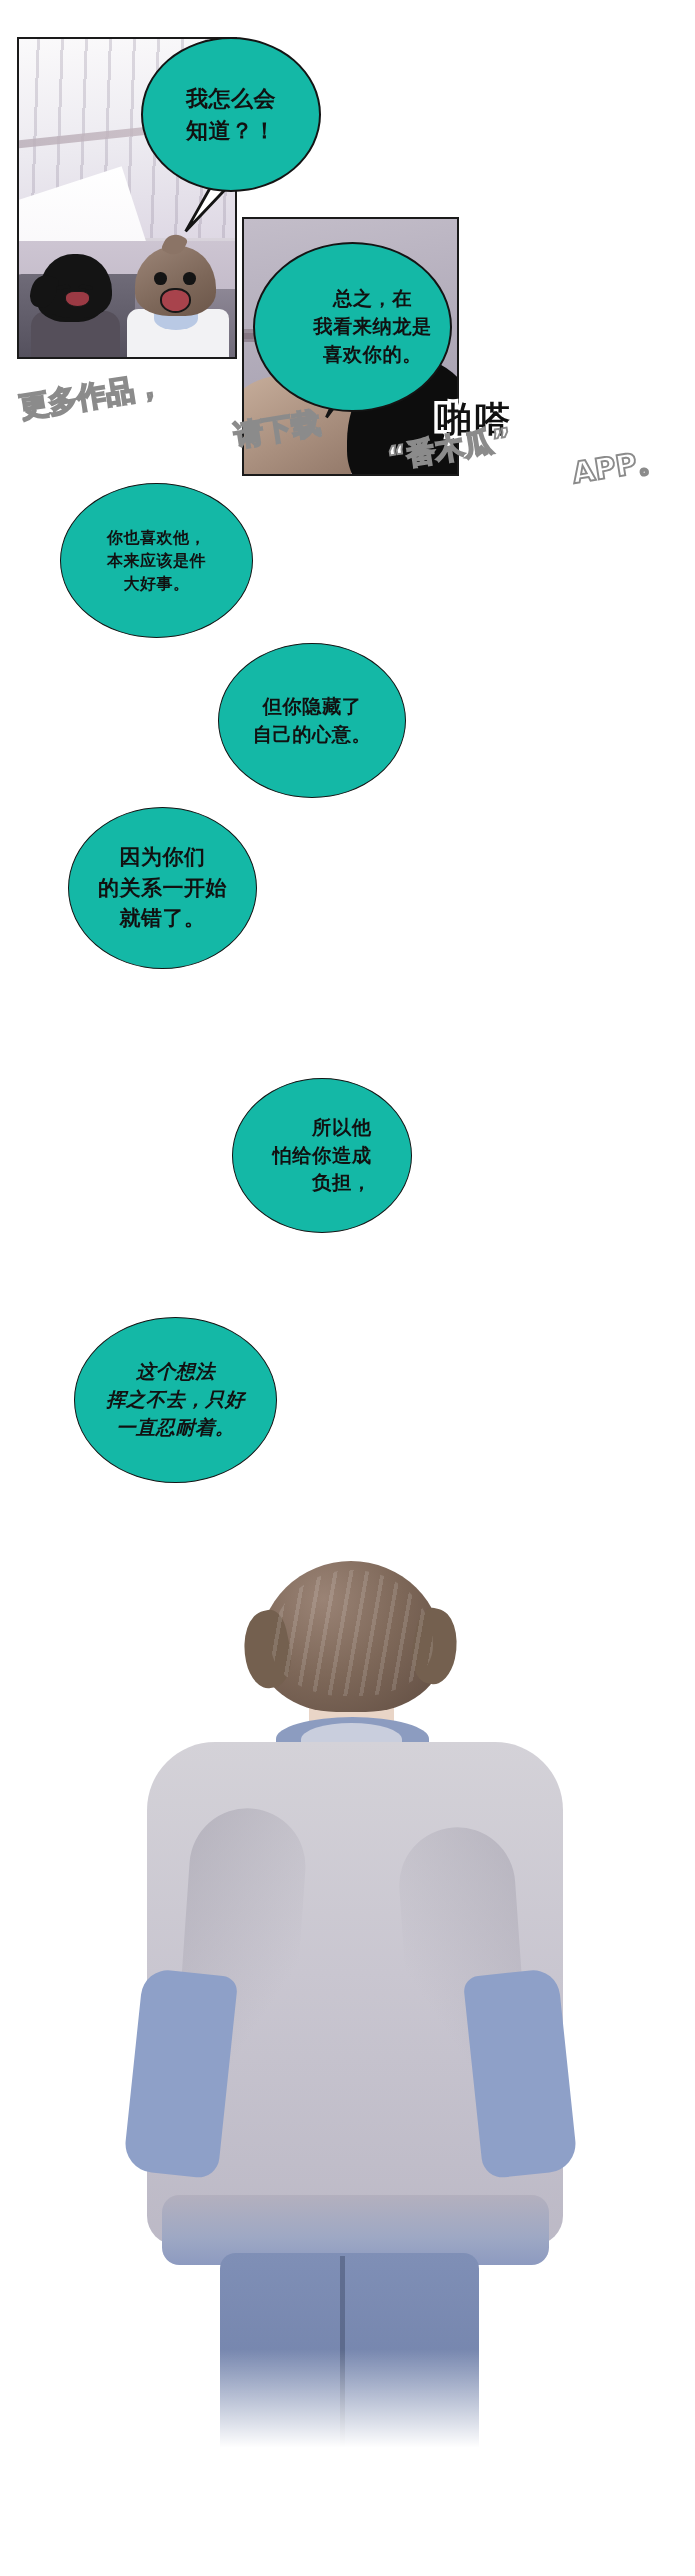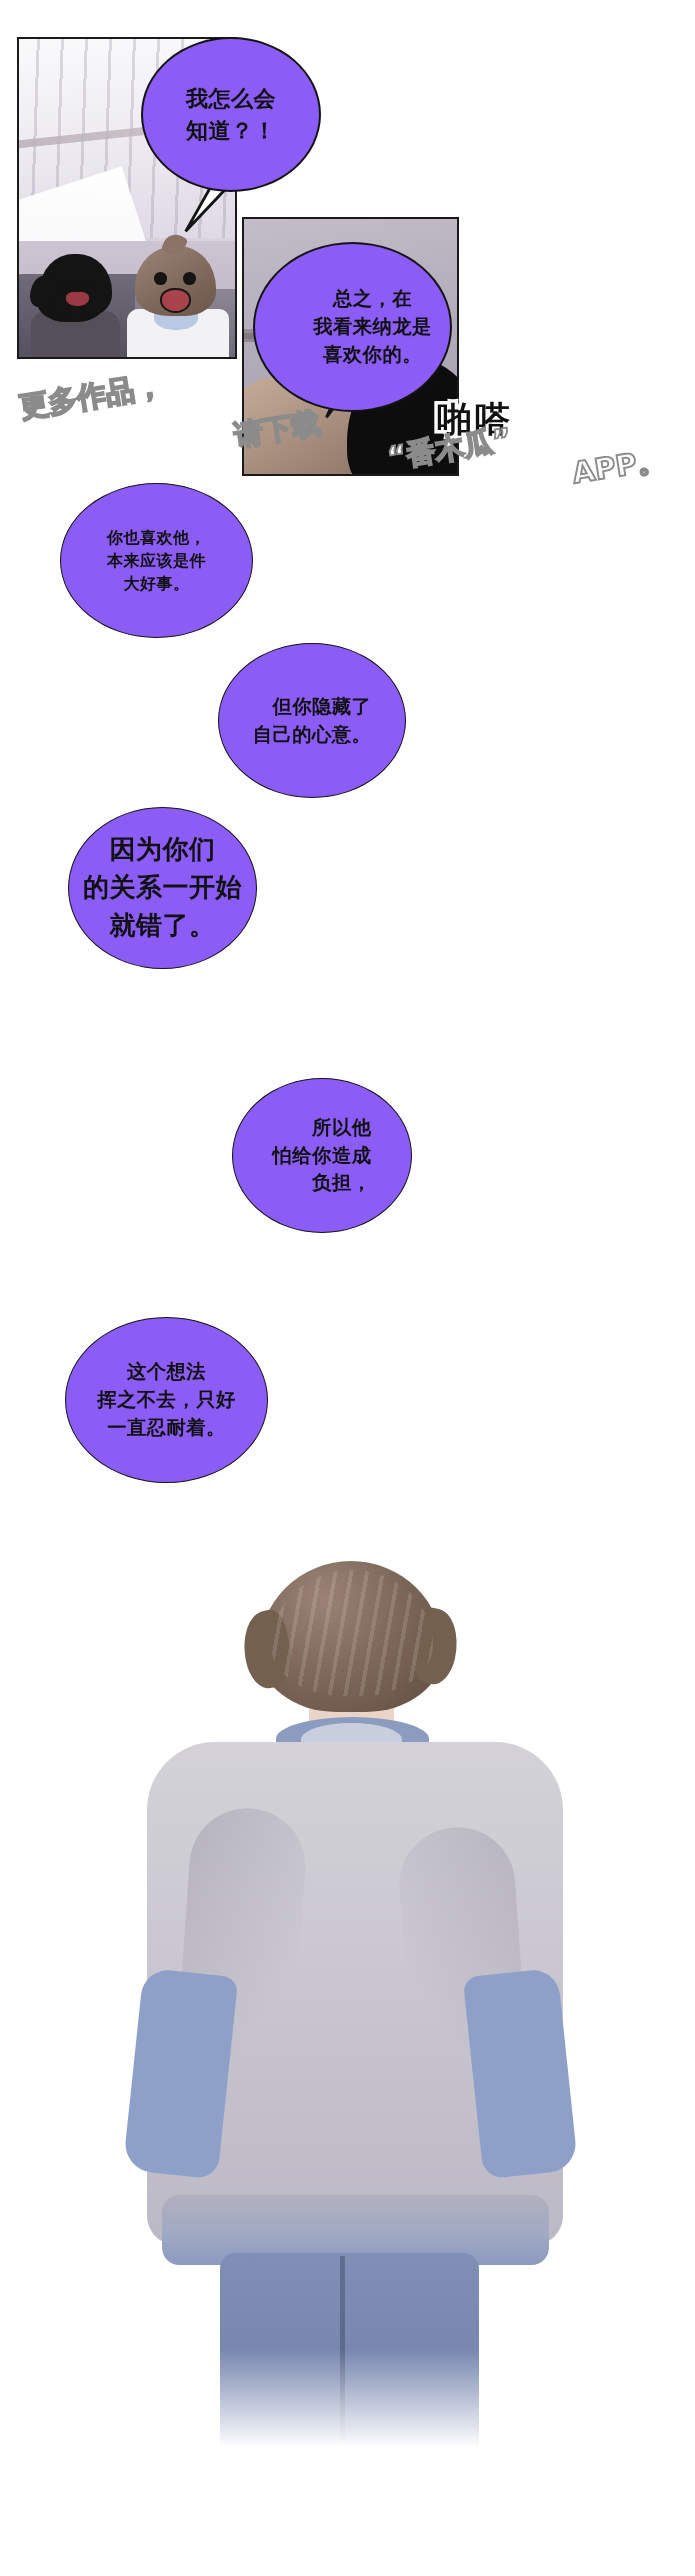--- a/index.html
+++ b/index.html
@@ -17,21 +17,21 @@
   .panel {
     position:absolute;
     border:2.9px solid #1a1a1a;
     overflow:hidden;
     background:#cfc9d4;
   }
 
   
   .bubble {
     position:absolute;
-    background:#8b5cf6;
+    background:#14b8a6;
     border:2.9px solid #141414;
     border-radius:50%;
     display:flex;
     align-items:center;
     justify-content:center;
     text-align:center;
     z-index:40;
   }
   .bubble .btxt {
     font-family:"Liberation Sans","DejaVu Sans",sans-serif;
@@ -385,36 +385,36 @@
 喜欢你的。</div>
   </div>
 
   <div class="bubble thin" style="left: 60px; top: 483px; width: 193px; height: 155px;">
     <div class="btxt" style="font-size:16px;">你也喜欢他，
 本来应该是件
 大好事。</div>
   </div>
 
   <div class="bubble thin" style="left: 218px; top: 643px; width: 188px; height: 155px;">
-    <div class="btxt" style="font-size:19.3px;text-align:right;">但你隐藏了
+    <div class="btxt" style="font-size:19.3px;">但你隐藏了
 自己的心意。</div>
   </div>
 
   <div class="bubble thin" style="left: 68px; top: 807px; width: 189px; height: 162px;">
-    <div class="btxt" style="font-size:26px;">因为你们
+    <div class="btxt" style="font-size:21px;">因为你们
 的关系一开始
 就错了。</div>
   </div>
 
   <div class="bubble thin" style="left: 232px; top: 1078px; width: 180px; height: 155px; text-align: right;">
     <div class="btxt" style="font-size:19.3px;">所以他
 怕给你造成
 负担，</div>
   </div>
 
-  <div class="bubble thin" style="left: 65px; top: 1317px; width: 203px; height: 166px;">
+  <div class="bubble thin" style="left: 74px; top: 1317px; width: 203px; height: 166px; font-style: italic;">
     <div class="btxt" style="font-size:19.3px;">这个想法
 挥之不去，只好
 一直忍耐着。</div>
   </div>
 
 </div>
 
 
 </body></html>

